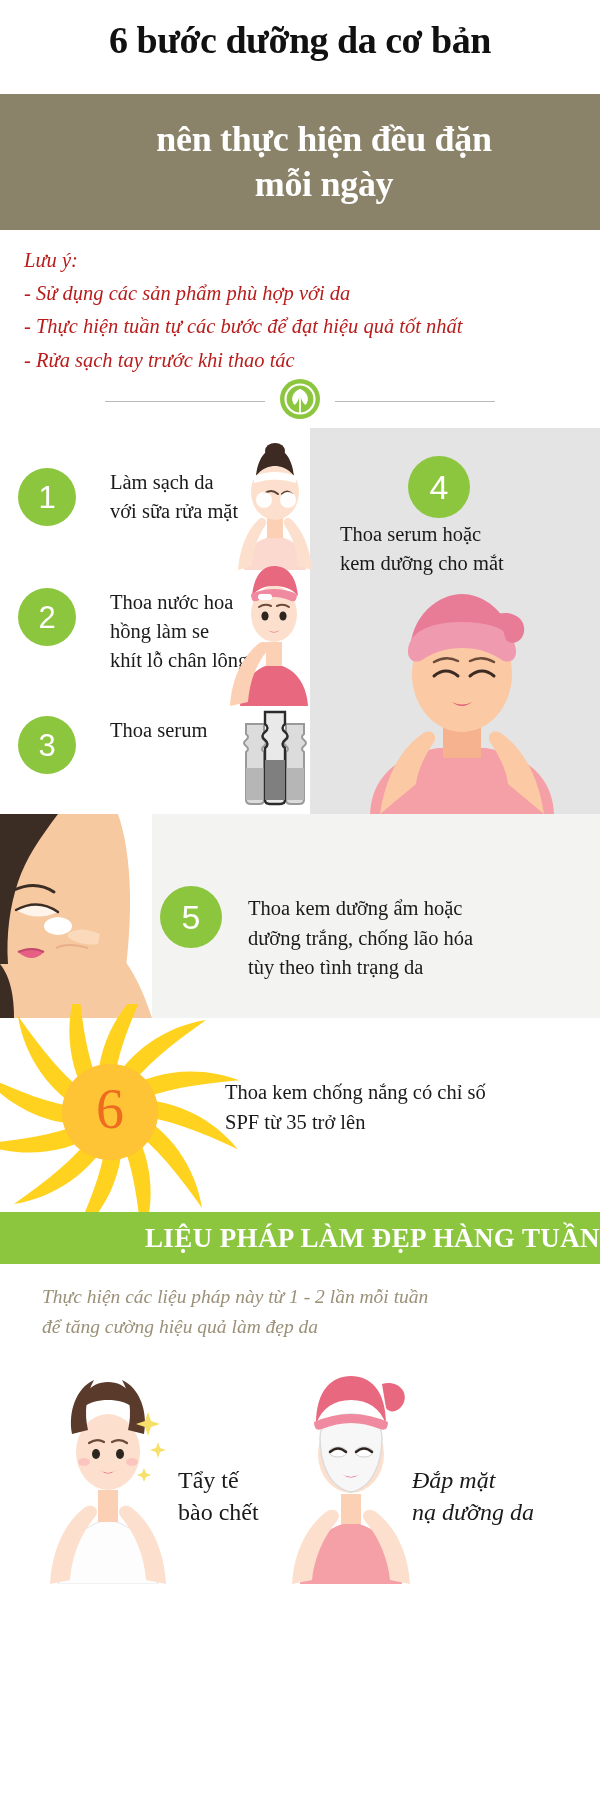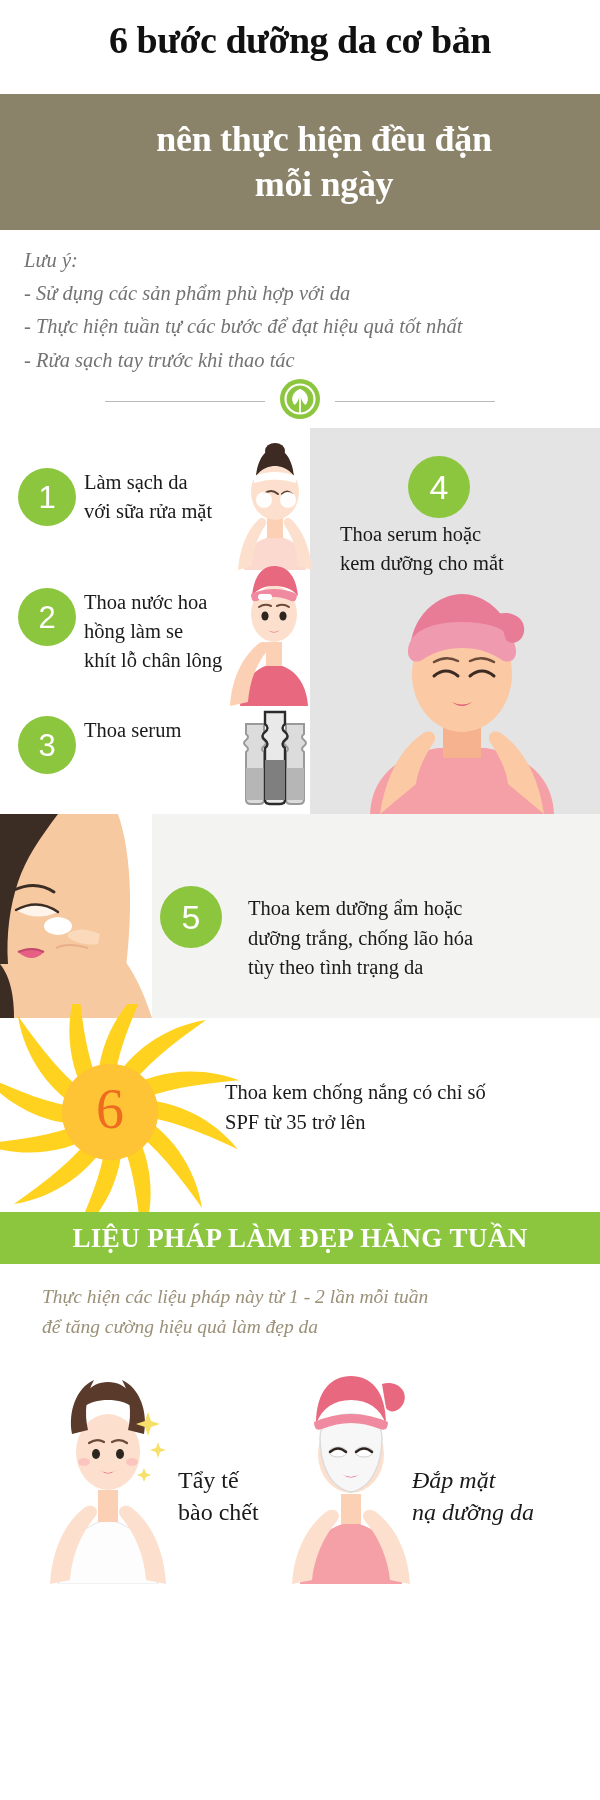--- a/index.html
+++ b/index.html
@@ -31,21 +31,21 @@
   }
   .olive-text {
     color: #ffffff; font-weight: bold; font-size: 36px;
     text-align: center; line-height: 1.25; letter-spacing: -0.3px; margin-left: 48px;
   }
 
   
   .notes {
     position: absolute; top: 244px; left: 24px; width: 560px;
     font-style: italic; font-size: 20.5px; line-height: 1.62;
-    color: #737373;
+    color: #b91c1c;
   }
   .notes .note-line { white-space: nowrap; }
 
   
   .divider {
     position: absolute; top: 374px; left: 0; width: 600px; height: 54px;
     display: flex; align-items: center; justify-content: center;
   }
   .divider .rule { height: 1px; background: #b9b9b9; flex: 0 0 160px; }
   .divider .leaf-wrap { margin: 0 14px; }
@@ -67,21 +67,21 @@
     width: 62px; height: 62px; border-radius: 50%;
     background: #8cc63f;
     display: flex; align-items: center; justify-content: center;
     color: #ffffff; font-size: 34px; line-height: 1; font-weight: normal;
     font-family: "Liberation Sans", sans-serif;
   }
   .circ.small { width: 58px; height: 58px; font-size: 31px; }
 
   .step-row { position: absolute; display: flex; align-items: flex-start; }
   .step-row .step-text {
-    margin-left: 8px; font-size: 20.5px; line-height: 1.42; color: #1a1a1a;
+    margin-left: 34px; font-size: 20.5px; line-height: 1.42; color: #1a1a1a;
   }
   .s1 { top: 40px; left: 18px; }
   .s2 { top: 160px; left: 18px; }
   .s3 { top: 288px; left: 18px; }
 
   .illus { position: absolute; }
 
   
   .band5 { position: absolute; top: 814px; left: 0; width: 600px; height: 204px; background: #f3f3f1; }
   .band5 .face-art { position: absolute; top: 0; left: 0; }
@@ -95,21 +95,21 @@
   .band6 { position: absolute; top: 1018px; left: 0; width: 600px; height: 192px; background: #ffffff; }
   .band6 .sun-art { position: absolute; top: -14px; left: -8px; }
   .band6 .txt6 {
     position: absolute; top: 60px; left: 225px; width: 350px;
     font-size: 20.5px; line-height: 1.45; color: #1a1a1a;
   }
 
   
   .green-banner {
     position: absolute; top: 1212px; left: 0; width: 600px; height: 52px;
-    background: #8cc63f; display: flex; align-items: center; justify-content: center;
+    background: #8cc63f; display: flex; align-items: center; justify-content: flex-end;
   }
   .green-banner .bt {
     color: #ffffff; font-weight: bold; font-size: 27px; letter-spacing: 0.4px;
   }
 
   
   .closing {
     position: absolute; top: 1282px; left: 42px; width: 540px;
     font-style: italic; font-size: 19.5px; line-height: 1.55; color: #9b9078;
   }

